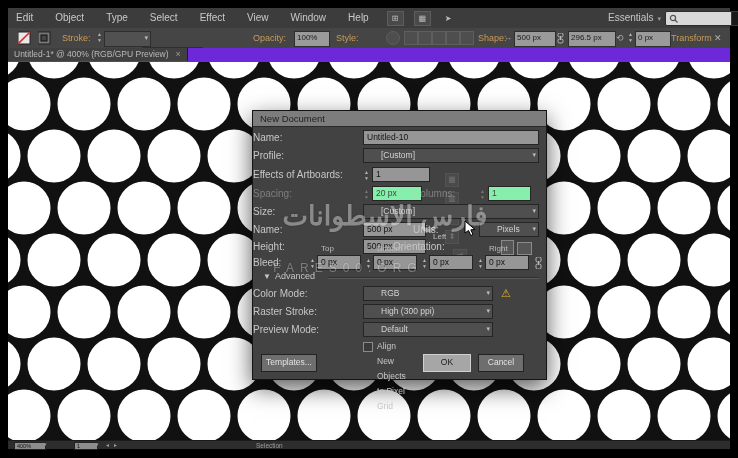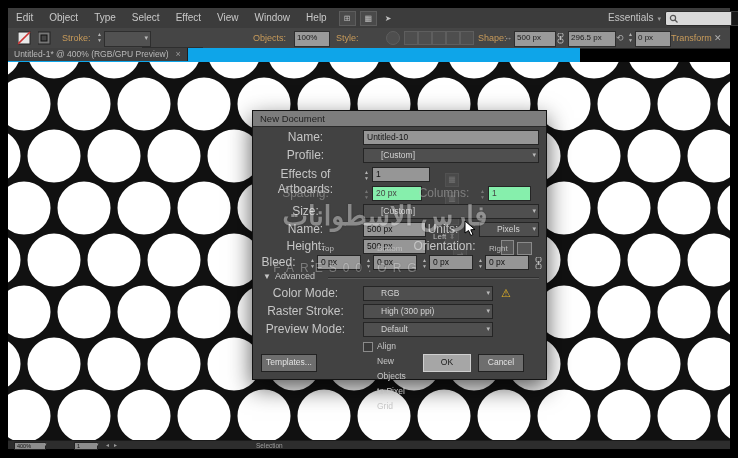--- a/index.html
+++ b/index.html
@@ -1,59 +1,59 @@
 <!DOCTYPE html>
 <html><head>
 <meta charset="utf-8">
 <style>
   html,body{margin:0;padding:0;background:#000;}
   .frame{position:relative;width:738px;height:458px;background:#000;overflow:hidden;
          font-family:"Liberation Sans",sans-serif;-webkit-font-smoothing:antialiased;}
   
   .menubar{position:absolute;left:8px;top:8px;width:722px;height:20px;background:#3c3c3c;
-           border-bottom:1px solid #2a2a2a;display:flex;align-items:center;}
+           border-bottom:1px solid #2a2a2a;display:flex;align-items:center;gap:6px;}
   .menu-item{color:#c9c9c9;font-size:10px;padding:0 8px;line-height:20px;cursor:default;}
   .mb-icon{width:15px;height:13px;margin-left:4px;background:#4a4a4a;border:1px solid #5d5d5d;
            color:#bfbfbf;font-size:8px;text-align:center;line-height:13px;}
   .workspace{position:absolute;left:600px;top:3px;color:#c5c5c5;font-size:10px;line-height:14px;}
   .workspace:after{content:"▾";font-size:7px;margin-left:4px;color:#999;}
   .searchbox{position:absolute;left:657px;top:3px;width:60px;height:13px;background:#d9d9d9;
              border:1px solid #2c2c2c;border-radius:2px;display:flex;align-items:center;padding:0 3px;}
   .panelbox{position:absolute;left:723px;top:3px;width:11px;height:13px;background:#191919;border:1px solid #3a3a3a;}
   
   .controlbar{position:absolute;left:8px;top:28px;width:722px;height:20px;background:#454545;
               border-bottom:1px solid #262626;}
   .cb{position:absolute;top:3px;height:14px;}
   .accent{font-size:9px;line-height:14px;}
   .cb-field{background:#9a9a9a;border:1px solid #2e2e2e;color:#1c1c1c;font-size:8px;
             line-height:12px;padding:0 2px;}
   .cb-dd{background:#515151;border:1px solid #2e2e2e;color:#cfcfcf;font-size:8px;line-height:12px;padding:0 10px 0 3px;position:relative;}
   .cb-dd:after,.dd:after{content:"▾";position:absolute;right:2px;top:0;color:#bbb;font-size:7px;line-height:12px;}
   .mini-icon{width:12px;height:12px;background:#4e4e4e;border:1px solid #5e5e5e;display:inline-block;margin-right:2px;}
   .st{display:inline-block;width:7px;color:#b5b5b5;font-size:5px;line-height:6px;text-align:center;vertical-align:top;}
   
-  .tabbar{position:absolute;left:8px;top:48px;width:572px;height:14px;background:#0ea5e9;}
+  .tabbar{position:absolute;left:8px;top:48px;width:722px;height:14px;background:#6d28d9;}
   .doctab{position:absolute;left:0;top:0;height:13px;background:#404040;border-right:1px solid #1f1f1f;
           color:#b9b9b9;font-size:8.5px;line-height:13px;padding:0 6px;}
   .doctab .x{color:#9a9a9a;margin-left:7px;font-size:9px;}
   
   .canvas{position:absolute;left:8px;top:62px;width:722px;height:378px;background:#fff;overflow:hidden;}
   
   .statusbar{position:absolute;left:8px;top:440px;width:722px;height:8px;background:#2d2d2d;
              border-top:1px solid #1b1b1b;color:#9f9f9f;font-size:6.5px;}
   .sb-field{position:absolute;top:1px;height:6px;background:#8d8d8d;border:1px solid #222;
             color:#111;font-size:5.5px;line-height:6px;padding:0 2px;}
   
   .dialog{position:absolute;left:252px;top:110px;width:293px;height:268px;background:#424242;
           border:1px solid #141414;box-shadow:0 8px 22px rgba(0,0,0,.65);}
   .dlg-title{position:absolute;left:0;top:0;width:100%;height:16px;background:#7d7d7d;
              color:#1f1f1f;font-size:9.5px;line-height:16px;padding-left:7px;box-sizing:border-box;
              border-bottom:1px solid #2a2a2a;}
   .row{position:absolute;height:15px;}
-  .lbl{position:absolute;color:#c6c6c6;font-size:12px;line-height:15px;text-align:center;}
+  .lbl{position:absolute;color:#c6c6c6;font-size:10px;line-height:15px;text-align:left;}
   .tin{position:absolute;background:#969696;border:1px solid #252525;color:#141414;font-size:8.5px;
        line-height:13px;padding:0 3px;box-sizing:border-box;height:15px;}
   .tin.dis{background:#86efac;color:#454545;}
   .dd{position:absolute;background:#4f4f4f;border:1px solid #252525;color:#d2d2d2;font-size:8.5px;
       line-height:13px;padding:0 12px 0 17px;box-sizing:border-box;height:15px;}
   .bleedhead{position:absolute;color:#bdbdbd;font-size:8px;}
   .gridico{width:12px;height:12px;background:#555;border:1px solid #676767;color:#aaa;font-size:8px;
            line-height:12px;text-align:center;display:inline-block;margin-right:2px;}
   .dim{opacity:.45;}
   .btn{position:absolute;height:16px;border:1px solid #222;background:#6e6e6e;color:#e3e3e3;
@@ -104,21 +104,21 @@
       <rect x="0" y="1" width="12" height="12" fill="#777" stroke="#222"></rect>
       <rect x="3" y="4" width="6" height="6" fill="#454545" stroke="#111"></rect>
     </svg>
     <span class="cb accent" style="left:54px;color:#c89b5a">Stroke:</span>
     <span class="cb st" style="left:88px">▲<br>▼</span>
     <div class="cb cb-dd" style="left:96px;width:32px"></div>
     <div class="cb cb-dd" style="left:134px;width:46px"></div>
     <div class="cb cb-dd" style="left:186px;width:52px">
       <span style="display:inline-block;width:14px;height:2px;background:#ddd;vertical-align:middle;margin-right:3px"></span><span>Basic</span>
     </div>
-    <span class="cb accent" style="left:245px;color:#c89b5a">Objects:</span>
+    <span class="cb accent" style="left:245px;color:#c89b5a">Opacity:</span>
     <div class="cb cb-field" style="left:286px;width:30px">100%</div>
     <span class="cb accent" style="left:328px;color:#c89b5a">Style:</span>
     <div class="cb cb-dd" style="left:354px;width:14px"></div>
     <span class="cb mini-icon" style="left:378px;border-radius:50%"></span>
     <span class="cb mini-icon" style="left:396px"></span>
     <span class="cb mini-icon" style="left:410px"></span>
     <span class="cb mini-icon" style="left:424px"></span>
     <span class="cb mini-icon" style="left:438px"></span>
     <span class="cb mini-icon" style="left:452px"></span>
     <span class="cb accent" style="left:470px;color:#c89b5a">Shape:</span>

